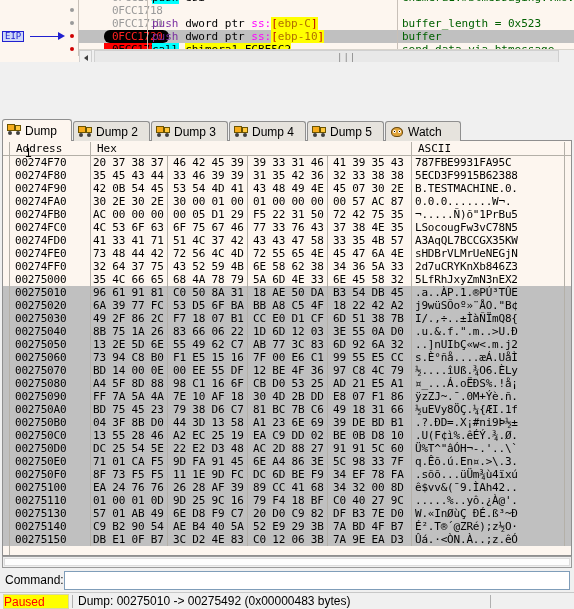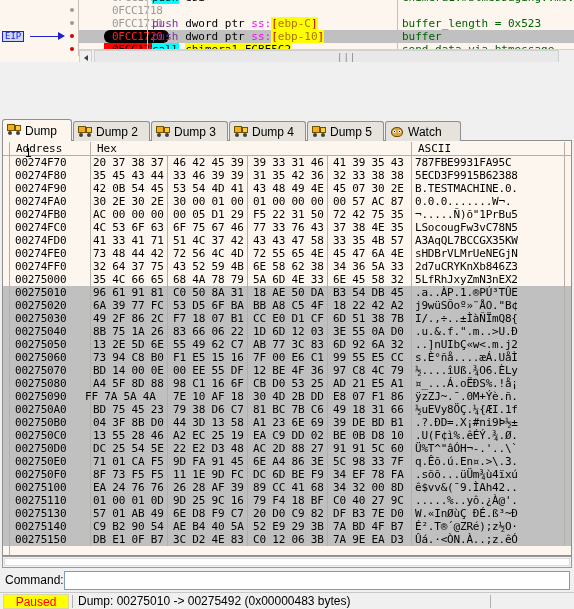--- a/index.html
+++ b/index.html
@@ -192,21 +192,21 @@
 
   
   .statusbar {
     position: absolute; left: 0; top: 592px; width: 574px; height: 17px;
     background: #f0f0f0; border-top: 1px solid #c8c8c8;
   }
   .status-paused {
     position: absolute; left: 3px; top: 1px; width: 66px; height: 15px;
     background: #ffff00; color: #ff0000;
     font-family: "Liberation Sans", sans-serif; font-size: 12px;
-    text-align: center; line-height: 15px;
+    line-height: 15px;
     border: 1px solid #d8d8a0;
   }
   .status-sep { position: absolute; left: 72px; top: 2px; width: 1px; height: 13px; background: #b0b0b0; }
   .status-text {
     position: absolute; left: 78px; top: 1px; height: 15px; line-height: 15px;
     font-family: "Liberation Sans", sans-serif; font-size: 12px; color: #000;
   }
   .status-rsep { position: absolute; left: 490px; top: 2px; width: 1px; height: 13px; background: #b0b0b0; }
 </style>
 </head>
@@ -616,21 +616,21 @@
           <div class="hg" style="left:330px">AD 21 E5 A1</div>
           <div class="vb" style="left:408px"></div>
           <div class="asc">¤_...Á.oËÐS%.!å¡</div>
           <div class="vb" style="left:561px"></div>
         </div>
         <div class="hrow sel">
           <div class="gl2"></div>
           <div class="vb" style="left:6px"></div>
           <div class="addr">00275090</div>
           <div class="vb" style="left:87px"></div>
-          <div class="hg" style="left:82px">FF 7A 5A 4A</div>
+          <div class="hg" style="left:90px">FF 7A 5A 4A</div>
           <div class="vb" style="left:164px"></div>
           <div class="hg" style="left:170px">7E 10 AF 18</div>
           <div class="vb" style="left:244px"></div>
           <div class="hg" style="left:250px">30 4D 2B DD</div>
           <div class="vb" style="left:324px"></div>
           <div class="hg" style="left:330px">E8 07 F1 86</div>
           <div class="vb" style="left:408px"></div>
           <div class="asc">ÿzZJ~.¯.0M+Ýè.ñ.</div>
           <div class="vb" style="left:561px"></div>
         </div>

